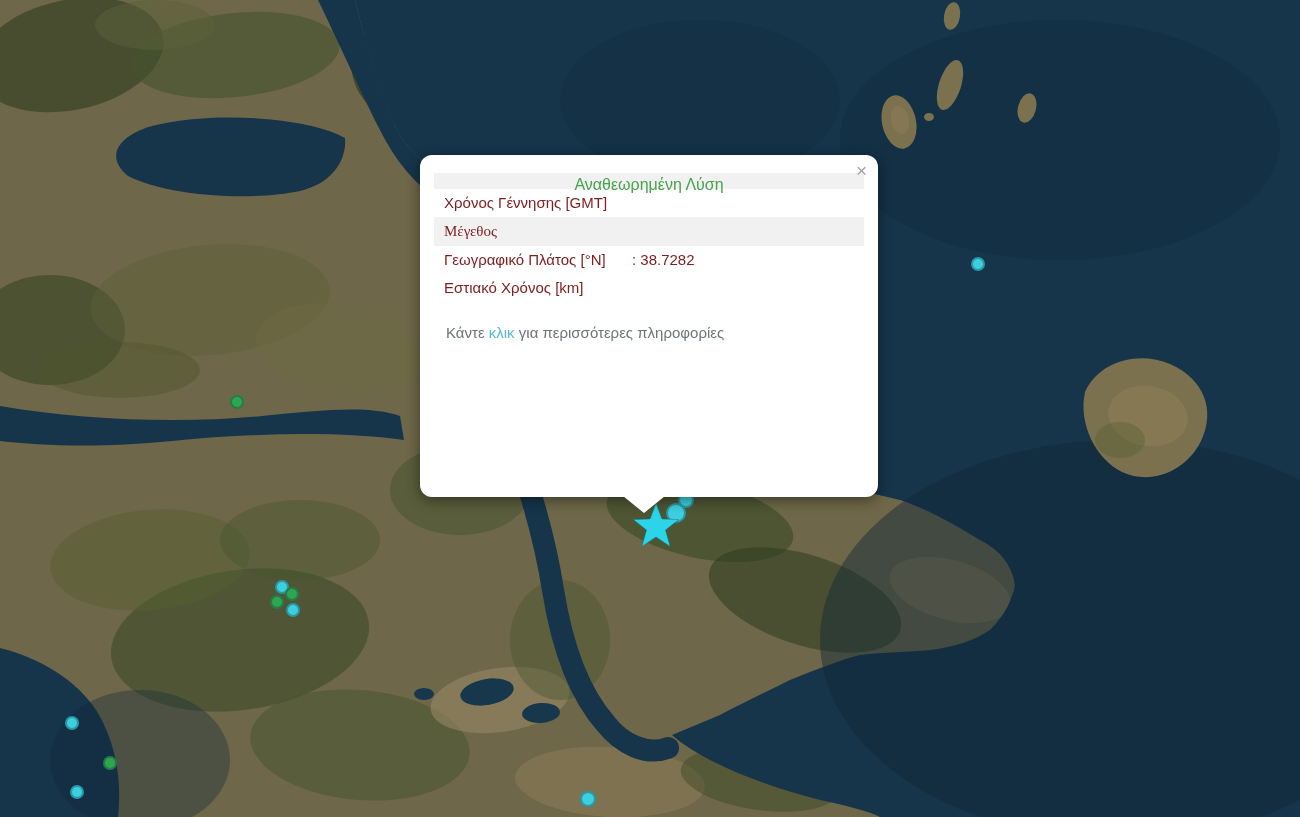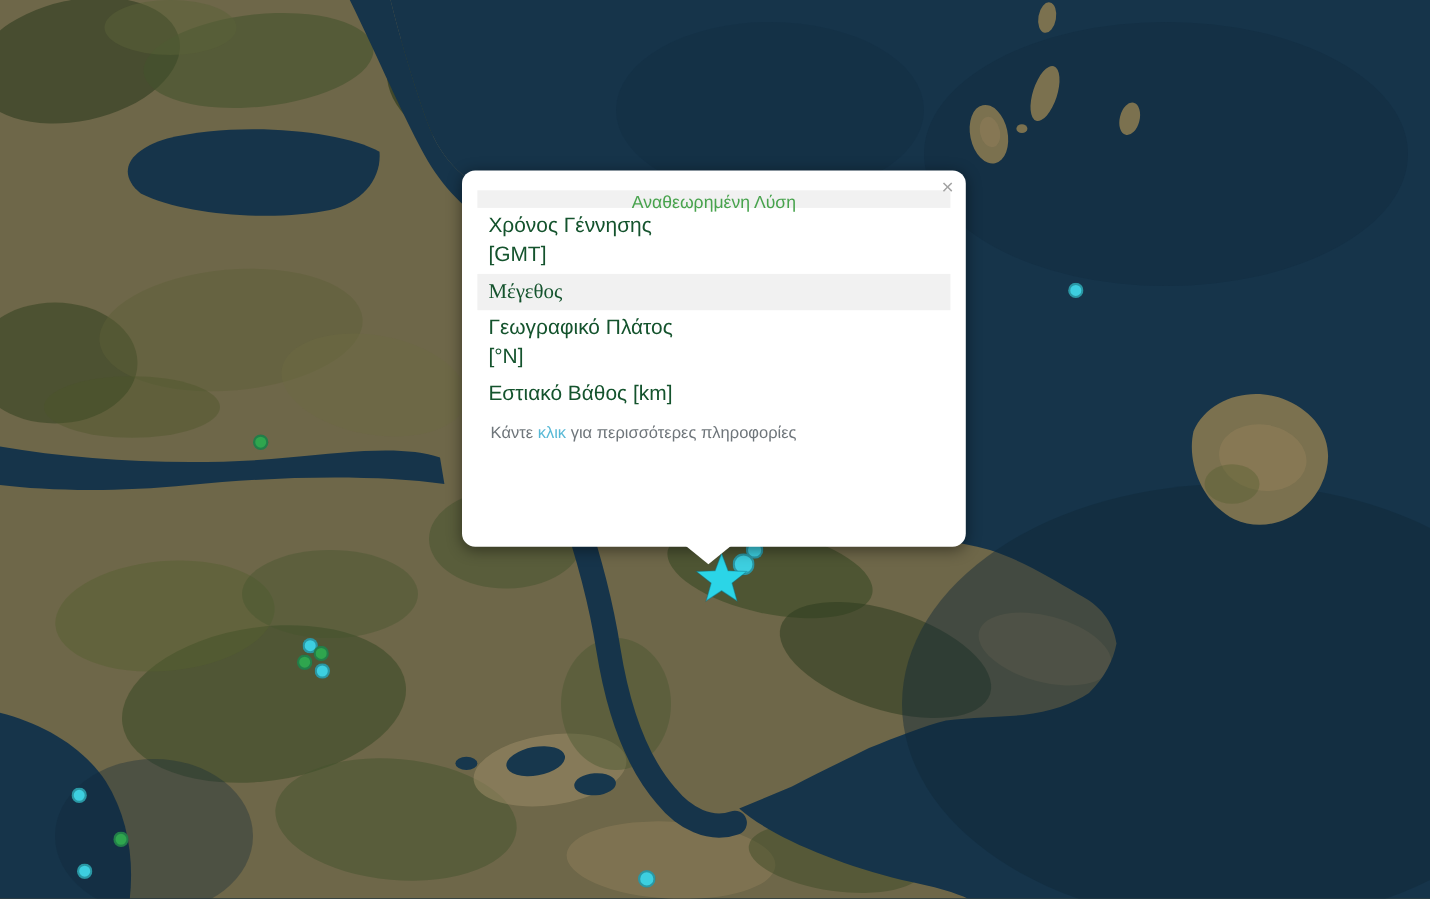--- a/index.html
+++ b/index.html
@@ -16,25 +16,25 @@
   #popup{position:absolute;left:420px;top:155px;width:458px;height:342px;box-sizing:border-box;
          background:#ffffff;border-radius:12px;box-shadow:0 3px 14px rgba(0,0,0,.45);
          padding:18px 14px 10px 14px;z-index:10;}
   #popup-tail{position:absolute;left:203px;bottom:-16px;width:0;height:0;
               border-left:21px solid transparent;border-right:21px solid transparent;
               border-top:17px solid #ffffff;}
   #popup-close{position:absolute;top:6px;right:11px;font-size:19px;line-height:19px;color:#a3a3a3;
                cursor:pointer;font-weight:400;}
   #popup-title{background:#f1f1f1;color:#48a34d;text-align:center;font-size:16px;line-height:24px;height:16px;}
   .row{display:grid;grid-template-columns:186px 1fr;align-items:center;
-       color:#14532d;font-size:19px;line-height:1.36;padding:4px 0 4px 10px;}
+       color:#7f1d1d;font-size:15px;line-height:1.36;padding:4px 0 4px 10px;}
   .row.alt{background:#f1f1f1;font-family:Liberation Serif, serif;}
   .row .lbl{padding-right:6px;}
   .row .val{padding-left:2px;}
-  #popup-footer{color:#6e757a;font-size:15px;margin-top:9px;padding-left:12px;}
+  #popup-footer{color:#6e757a;font-size:15px;margin-top:21px;padding-left:12px;}
   #popup-footer .link{color:#58b9d6;cursor:pointer;}
 </style>
 </head>
 <body>
 
 <div id="stage">
 
   <svg id="map-svg" viewBox="0 0 1300 817" aria-hidden="true">
 
     <rect x="0" y="0" width="1300" height="817" fill="#6e6749"></rect>
@@ -131,20 +131,21 @@
     <div id="popup-title" style="color: rgb(72, 163, 77);">Αναθεωρημένη Λύση</div>
 
     <div class="row">
       <div class="lbl">Χρόνος Γέννησης [GMT]</div>
     </div>
     <div class="row alt">
       <div class="lbl">Μέγεθος</div>
     </div>
     <div class="row">
       <div class="lbl">Γεωγραφικό Πλάτος [°N]</div>
+      <div class="val">: 38.7282</div>
     </div>
     <div class="row">
-      <div class="lbl">Εστιακό Βάθος [km]</div>
+      <div class="lbl">Εστιακό Χρόνος [km]</div>
     </div>
 
     <div id="popup-footer"><span>Κάντε </span><span class="link" style="color: rgb(88, 185, 214);">κλικ</span><span> για περισσότερες πληροφορίες</span></div>
   </div>
 </div>
 
 </body></html>

